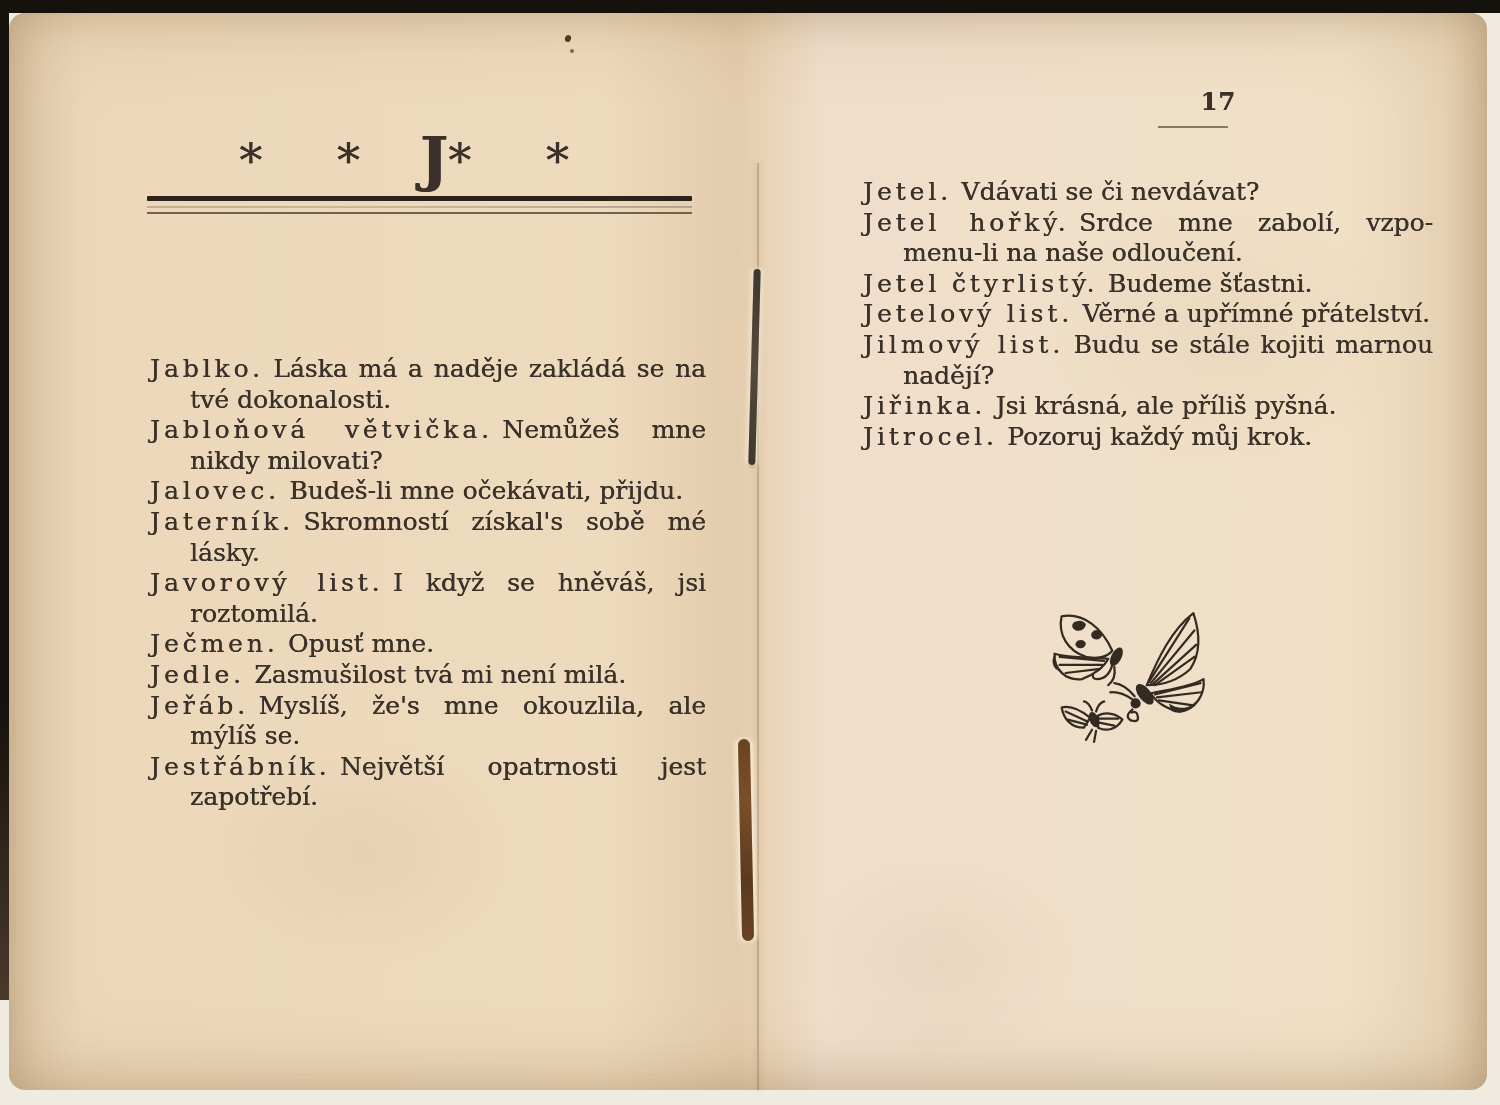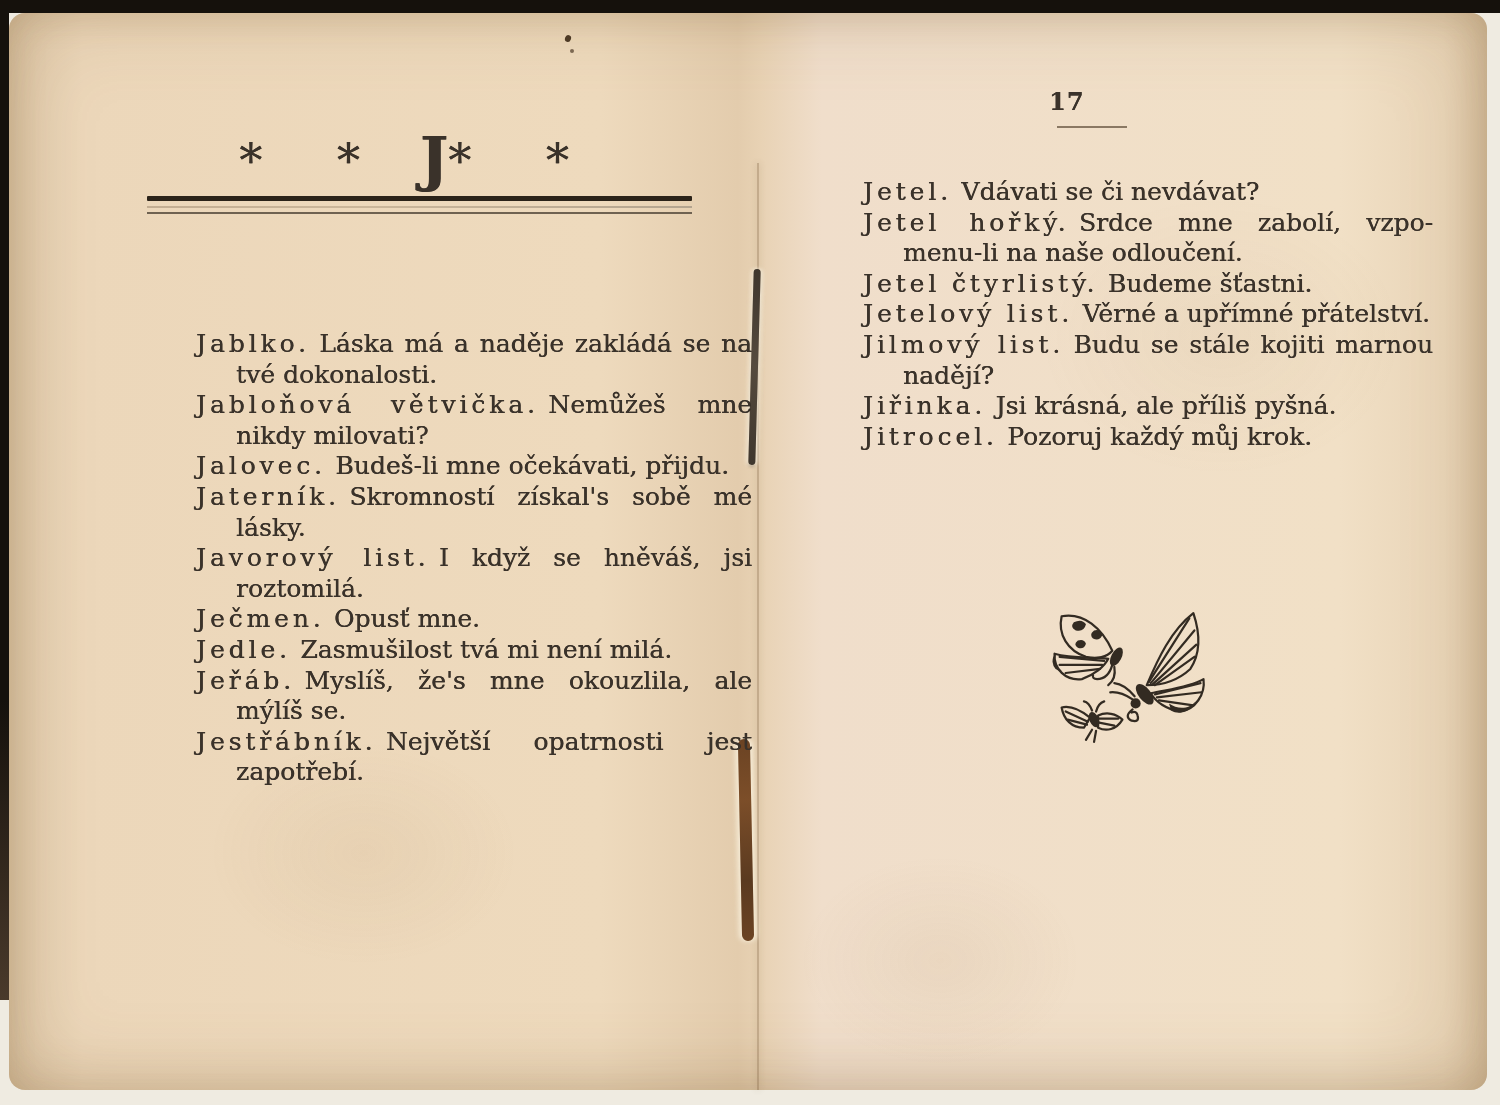--- a/index.html
+++ b/index.html
@@ -60,27 +60,27 @@
   .orn-stars { font-size:46px; letter-spacing:30px; text-indent:0; transform:translateY(6px); }
   .orn-stars.right { margin-left:-30px; }
   .orn-initial { font-size:60px; font-weight:bold; transform:translateY(4px); }
 
   .rules { position:absolute; left:138px; top:183px; width:545px; }
   .rule-thick { height:5px; background:#2b2319; border-radius:1px; }
   .rule-light { height:2px; margin-top:5px; background:linear-gradient(90deg,#c2ad92,#cbb79b 40%,#b3a48f); }
   .rule-thin  { height:2px; margin-top:4px; background:#6f6251; }
 
   
-  .pagenum-wrap { position:absolute; left:1040px; top:74px; width:86px; text-align:left; }
+  .pagenum-wrap { position:absolute; left:1141px; top:74px; width:86px; text-align:right; }
   .pagenum { font-size:24px; font-weight:bold; letter-spacing:1px; }
   .pagenum-rule { height:2px; margin:10px 8px 0 8px; background:#8a7863; }
 
   
   .column { position:absolute; font-size:25px; line-height:30.6px; }
-  .column-left  { left:141px; top:316px; width:556px;margin-left:46px; }
+  .column-left  { left:141px; top:341px; width:556px; }
   .column-right { left:854px; top:164px; width:570px; }
   .entry { margin:0; padding-left:40px; text-indent:-40px; text-align:justify; hyphens:manual; }
   .term { letter-spacing:.155em; margin-right:.38em; }
 
   .butterflies { position:absolute; left:1031px; top:583px; width:175px; height:152px; }
 </style>
 </head>
 <body>
 
 <div class="scan">

